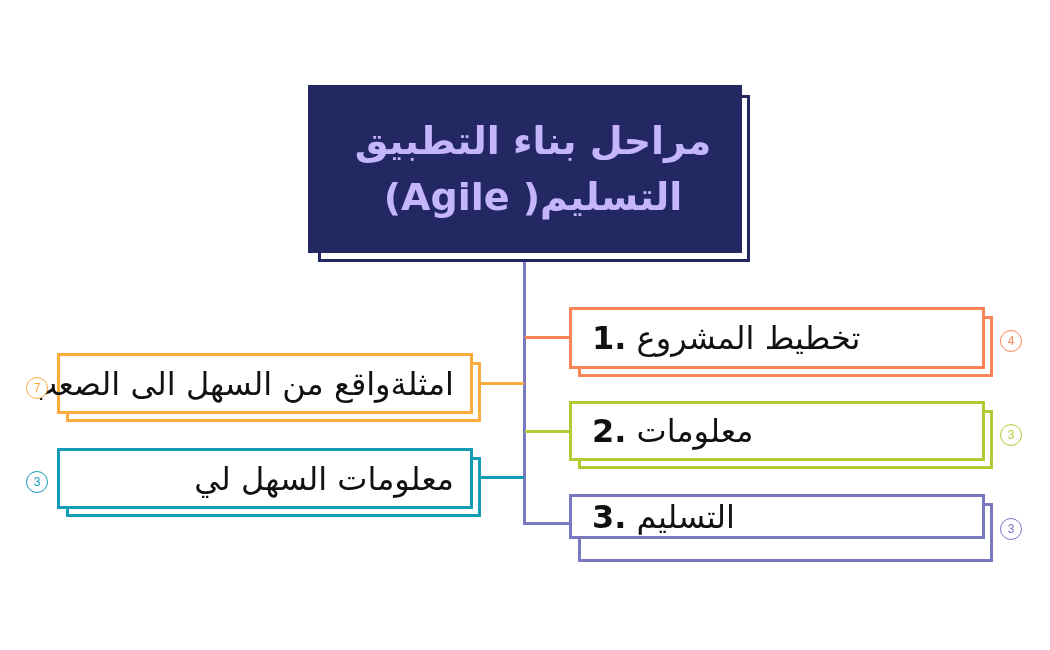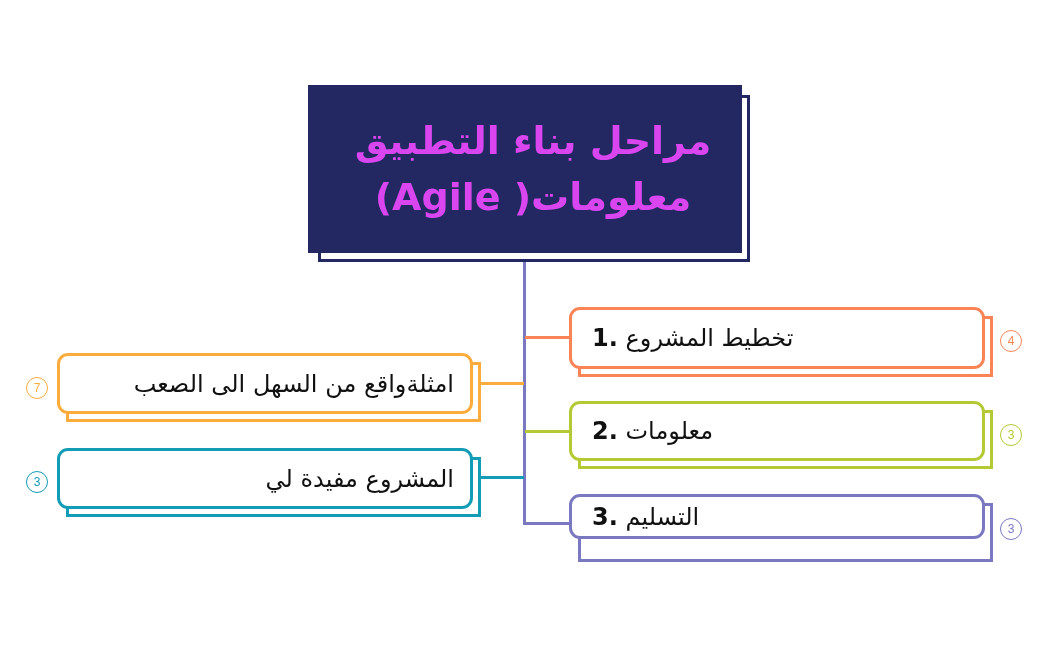--- a/index.html
+++ b/index.html
@@ -5,30 +5,30 @@
     html, body { margin: 0; padding: 0; }
     body {
       width: 1050px; height: 650px; background: #ffffff;
       position: relative; overflow: hidden;
       font-family: "DejaVu Sans", sans-serif;
     }
     .abs { position: absolute; box-sizing: border-box; }
     .title-shadow { left: 318px; top: 95px; width: 432px; height: 167px; border: 3px solid #232862; background: #fff; }
     .title-box {
       left: 308px; top: 85px; width: 434px; height: 168px; background: #232862;
-      color: #d946ef; display: flex; flex-direction: column; align-items: center; justify-content: center;
+      color: #c4b5fd; display: flex; flex-direction: column; align-items: center; justify-content: center;
       font-weight: bold; font-size: 38px; line-height: 56px; direction: rtl; text-align: center; padding-left: 16px;
     }
     .title-line { display: block; white-space: nowrap; }
     .line { position: absolute; }
     .node-shadow { background: #fff; border-width: 3px; border-style: solid; }
     .node {
       background: #fff; border-width: 3px; border-style: solid;
-      display: flex; align-items: center; font-size: 24px; color: #111;
-      direction: rtl; white-space: nowrap; border-radius: 11px;
+      display: flex; align-items: center; font-size: 32px; color: #111;
+      direction: rtl; white-space: nowrap;
     }
     .node.right { padding-right: 0; }
     .node .label { display: inline-block; }
     .node.right .label { margin-right: auto; margin-left: 20px; direction: ltr; }
     .node.left .label { margin-left: auto; margin-right: 16px; }
     .num { font-weight: bold; }
     .badge {
       width: 22px; height: 22px; border-radius: 50%; border-width: 1.5px; border-style: solid;
       display: flex; align-items: center; justify-content: center; font-size: 12px; background: #fff;
       font-family: "Liberation Sans", sans-serif;
@@ -40,21 +40,21 @@
 <div class="line" style="left:523px; top:262px; width:3px; height:263px; background:#7b78c2;"></div>
 <div class="line" style="left:525px; top:336px; width:45px; height:3px; background:#fb8456;"></div>
 <div class="line" style="left:525px; top:430px; width:45px; height:3px; background:#b5c934;"></div>
 <div class="line" style="left:523px; top:522px; width:47px; height:3px; background:#7b78c2;"></div>
 <div class="line" style="left:480px; top:382px; width:44px; height:3px; background:#fcac3c;"></div>
 <div class="line" style="left:480px; top:476px; width:44px; height:3px; background:#129cb5;"></div>
 
 <div class="abs title-shadow"></div>
 <div class="abs title-box">
   <span class="title-line">مراحل بناء التطبيق</span>
-  <span class="title-line">معلومات( Agile)</span>
+  <span class="title-line">التسليم( Agile)</span>
 </div>
 
 <div class="abs node-shadow" style="left:578px; top:316px; width:415px; height:61px; border-color:#fb8456;"></div>
 <div class="abs node right" style="left:569px; top:307px; width:416px; height:62px; border-color:#fb8456;">
   <span class="label">
     <span class="num">1.</span>
     <span dir="rtl">تخطيط المشروع</span>
   </span>
 </div>
 <div class="abs badge" style="left:1000px; top:330px; border-color:#fb8456; color:#fb8456;">
@@ -86,17 +86,17 @@
 <div class="abs node-shadow" style="left:66px; top:362px; width:415px; height:60px; border-color:#fcac3c;"></div>
 <div class="abs node left" style="left:57px; top:353px; width:416px; height:61px; border-color:#fcac3c;">
   <span class="label">امثلةواقع من السهل الى الصعب</span>
 </div>
 <div class="abs badge" style="left:26px; top:377px; border-color:#fcac3c; color:#fcac3c;">
   <span>7</span>
 </div>
 
 <div class="abs node-shadow" style="left:66px; top:457px; width:415px; height:60px; border-color:#129cb5;"></div>
 <div class="abs node left" style="left:57px; top:448px; width:416px; height:61px; border-color:#129cb5;">
-  <span class="label">المشروع مفيدة لي</span>
+  <span class="label">معلومات السهل لي</span>
 </div>
 <div class="abs badge" style="left:26px; top:471px; border-color:#129cb5; color:#129cb5;">
   <span>3</span>
 </div>
 
 </body></html>

